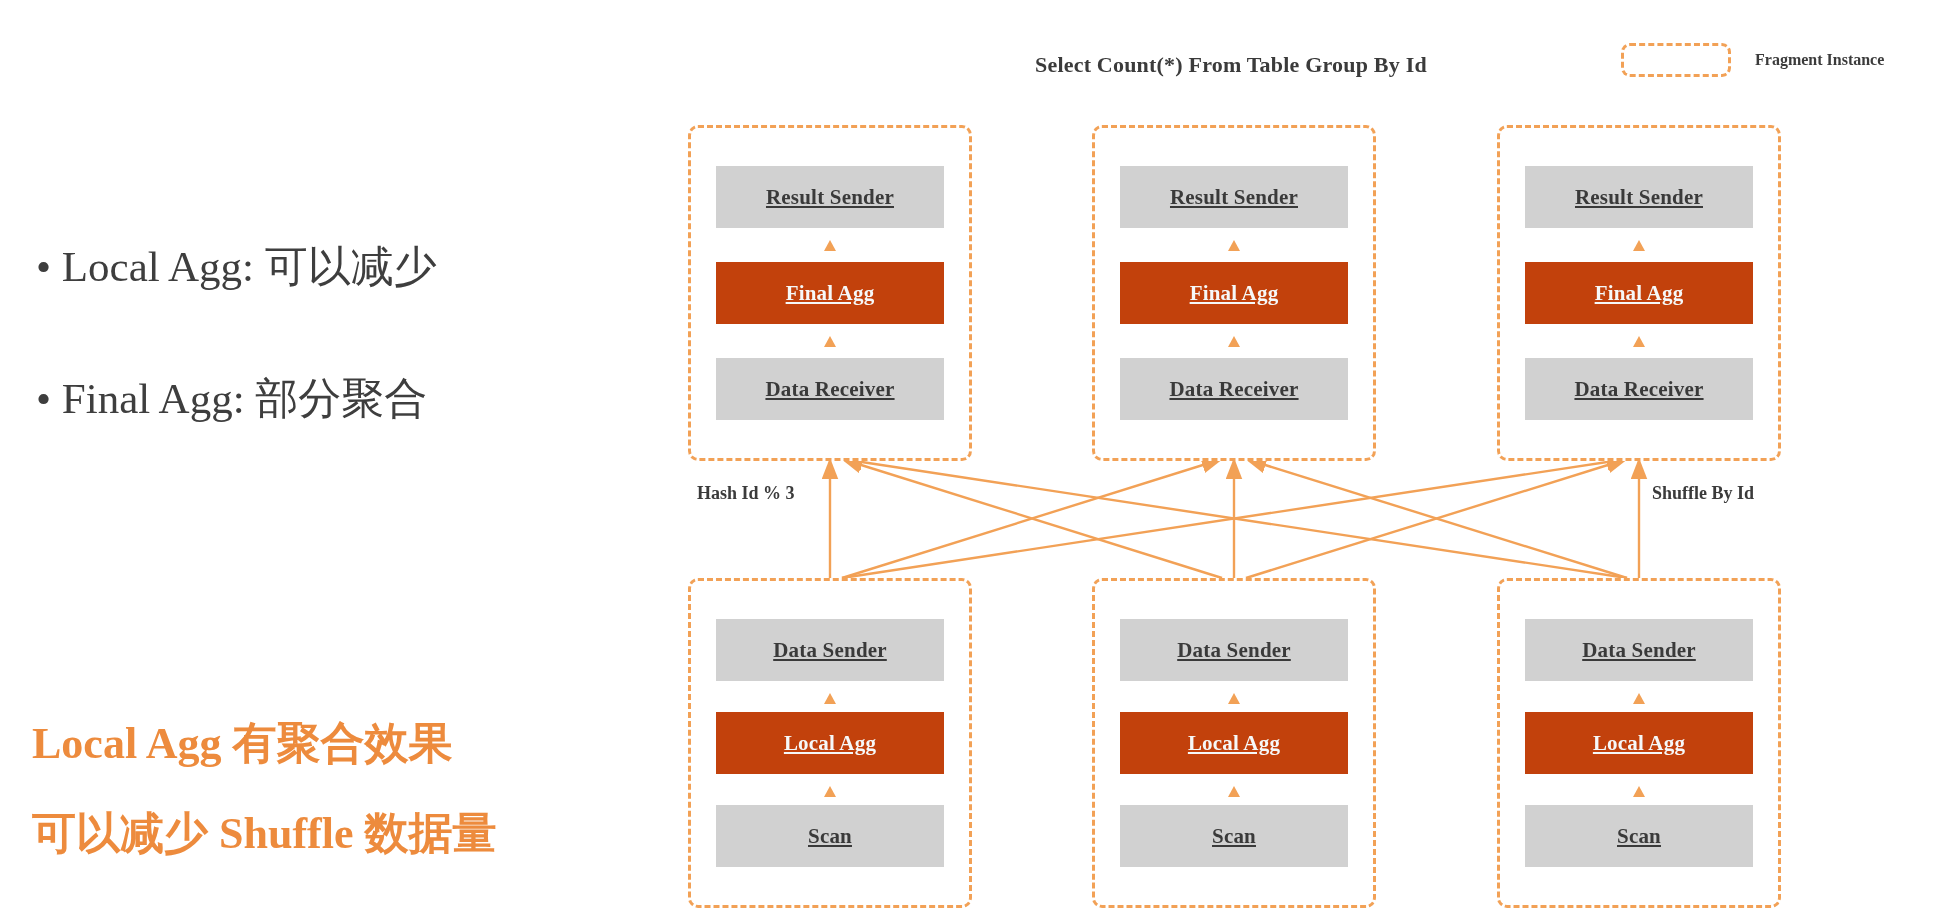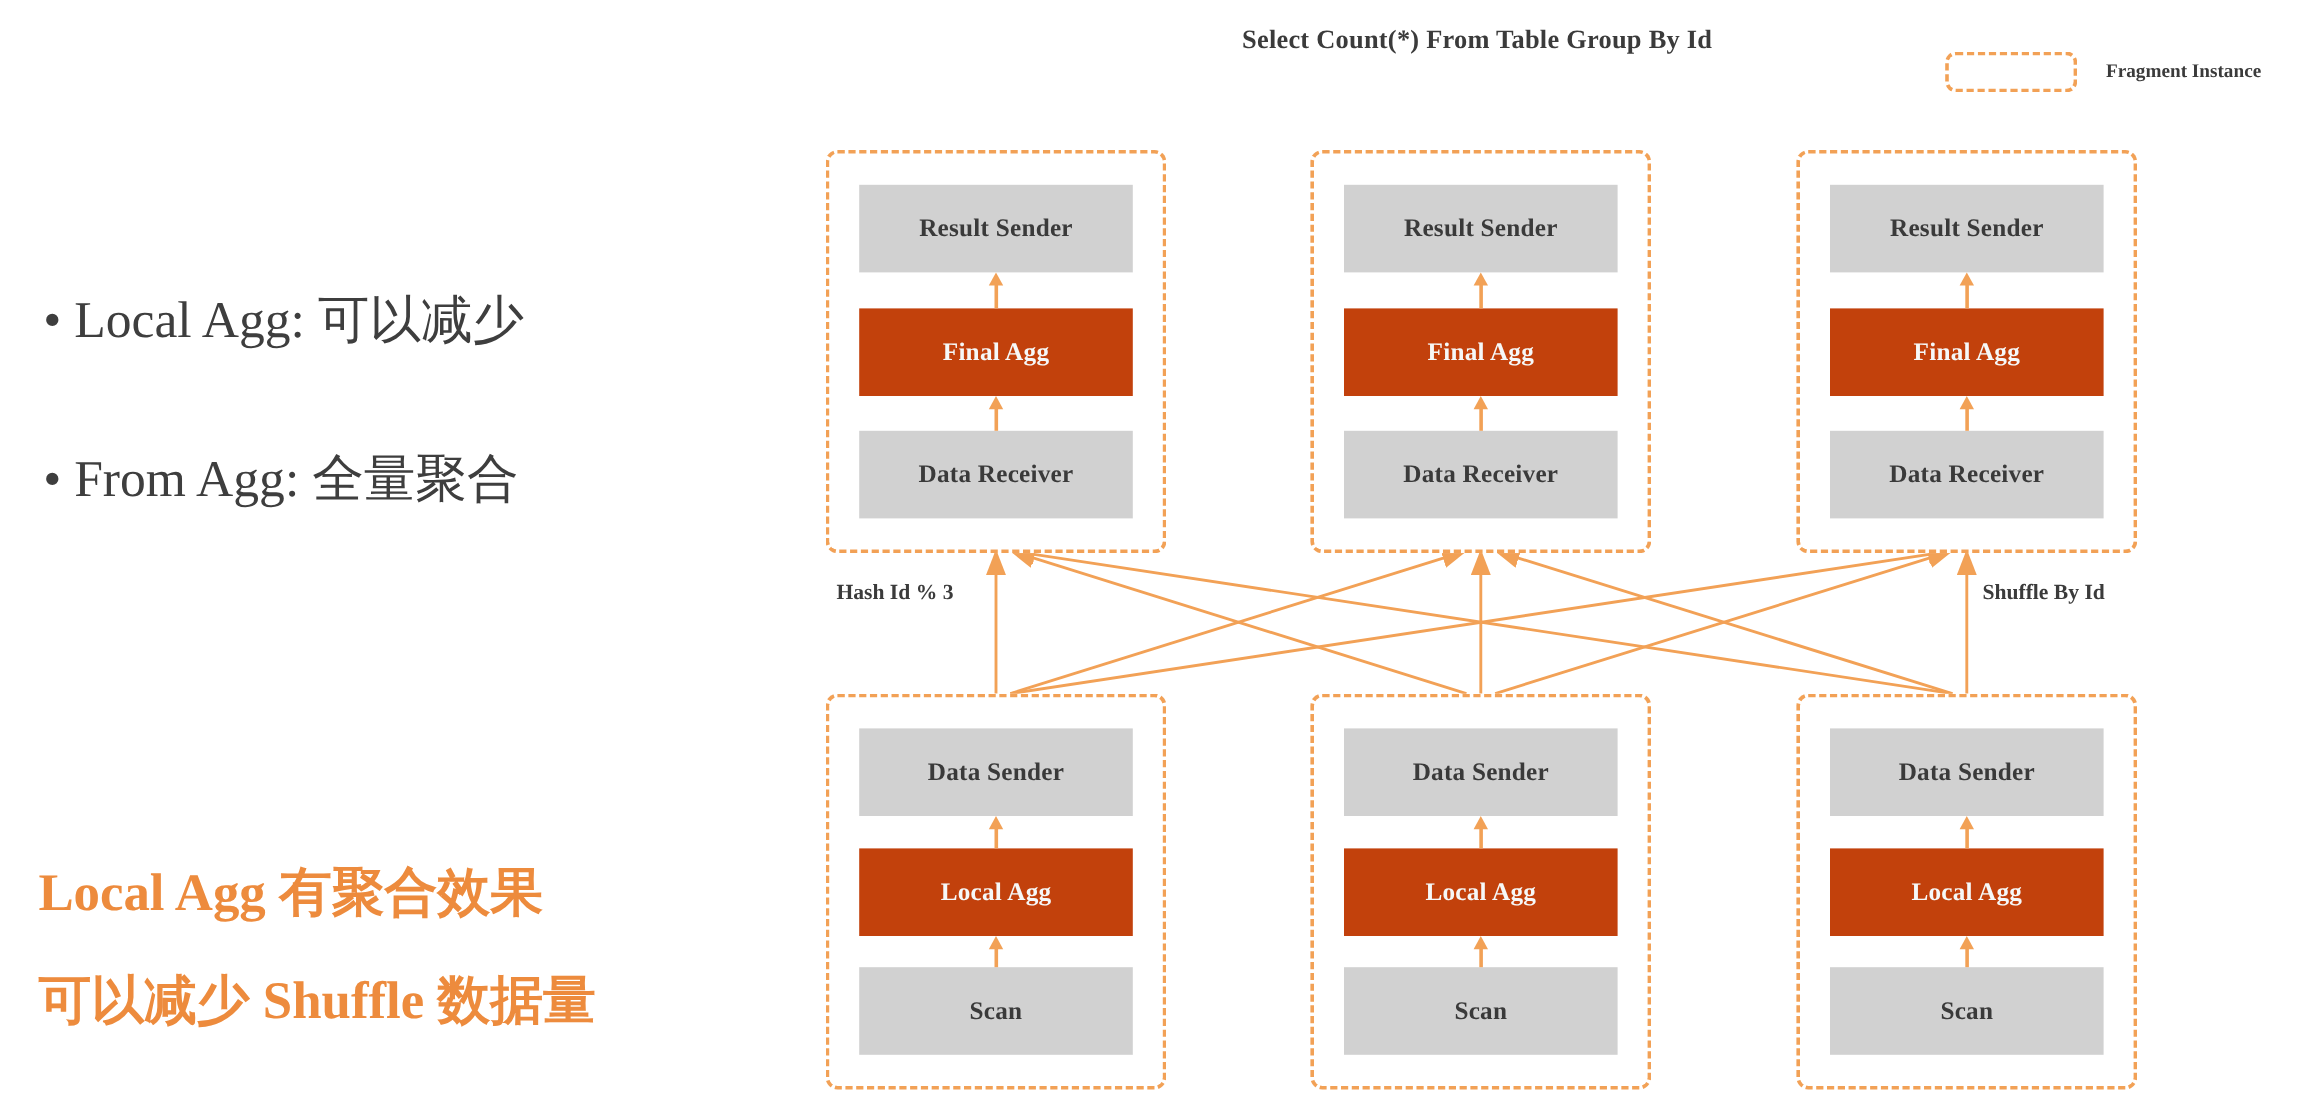--- a/index.html
+++ b/index.html
@@ -8,21 +8,21 @@
     width: 1934px;
     height: 924px;
     background: #ffffff;
     overflow: hidden;
     font-family: "Liberation Serif", serif;
   }
 
   
   .slide-title {
     position: absolute;
-    left: 1035px; top: 20px;
+    left: 1035px; top: 52px;
     font-size: 22px; font-weight: bold;
     color: #3b3b3b; white-space: nowrap;
     letter-spacing: 0.2px;
   }
   .legend { position: absolute; left: 1621px; top: 43px; display: flex; align-items: center; }
   .legend-swatch {
     width: 104px; height: 28px;
     border: 3px dashed #f2a156; border-radius: 9px;
     background: #ffffff;
   }
@@ -56,25 +56,26 @@
     padding: 26px 0;
     box-sizing: content-box;
   }
   .row-top { top: 125px; height: 278px; }
   .row-bottom { top: 578px; height: 272px; }
   .col-0 { left: 688px; }
   .col-1 { left: 1092px; }
   .col-2 { left: 1497px; }
 
   .node {
-    width: 228px; height: 73px;
-    margin: 0 auto; flex: 0 0 auto;
+    width: 228px; height: 62px;
+    margin: 12px auto; flex: 0 0 auto;
     display: flex; align-items: center; justify-content: center;
     font-size: 21px; font-weight: bold;
     letter-spacing: 0.2px;
+    text-decoration: underline;
   }
   .node.gray { background: #d1d1d1; color: #3a3a3a; }
   .node.teal { background: #c2410c; color: #f6f8f8; }
 
   .varrow { position: relative; flex: 1 1 auto; width: 100%; }
   .varrow::before {
     content: ""; position: absolute;
     left: 50%; transform: translateX(-50%);
     top: 9px; bottom: 0; width: 2.5px;
     background: #f2a156;
@@ -103,21 +104,21 @@
 
 <div class="canvas">
 
   <div class="slide-title">Select Count(*) From Table Group By Id</div>
   <div class="legend">
     <div class="legend-swatch"></div>
     <div class="legend-label">Fragment Instance</div>
   </div>
 
   <div class="bullet bullet-1">• Local Agg: 可以减少</div>
-  <div class="bullet bullet-2">• From Agg: 全量聚合</div>
+  <div class="bullet bullet-2">• Final Agg: 部分聚合</div>
   <div class="highlight highlight-1">Local Agg 有聚合效果</div>
   <div class="highlight highlight-2">可以减少 Shuffle 数据量</div>
 
   <svg id="shuffle-svg" class="shuffle-svg" width="1934" height="924">
     <defs>
       <marker id="ah" markerWidth="12" markerHeight="9" refX="8.5" refY="3.5" orient="auto">
         <path d="M0,0 L9,3.5 L0,7 Z" fill="#f2a156"></path>
       </marker>
     </defs>
   <line x1="830" y1="578" x2="830" y2="459" stroke="#F2A156" stroke-width="2.4" marker-end="url(#ah)"></line>

